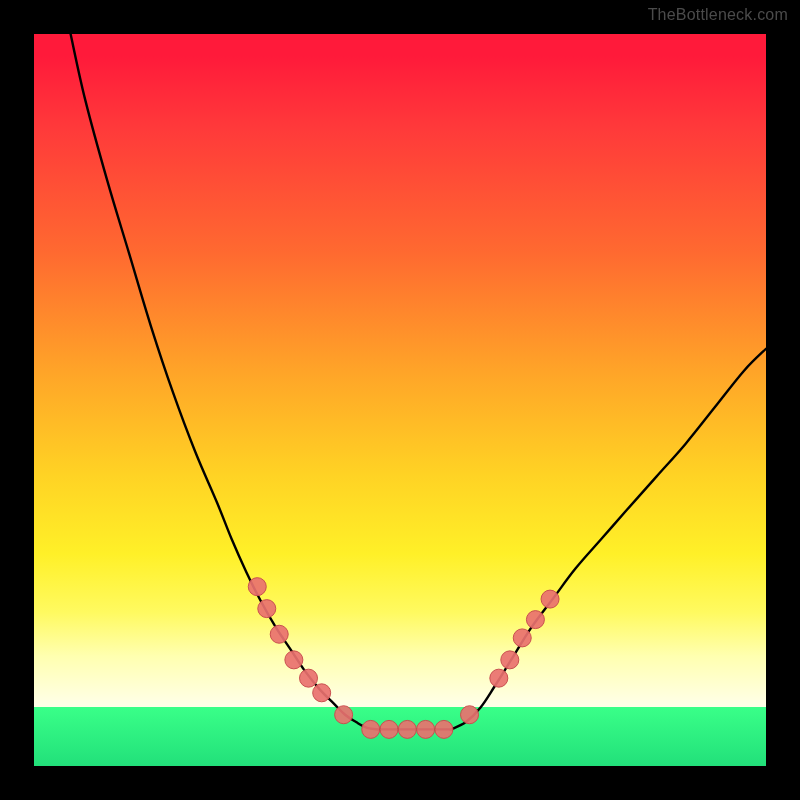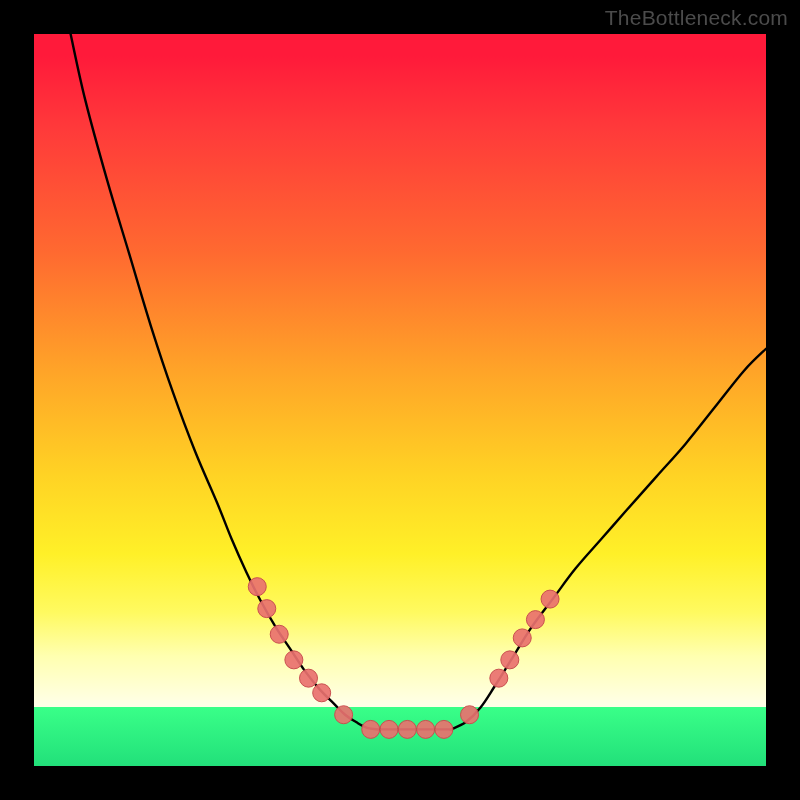--- a/index.html
+++ b/index.html
@@ -40,21 +40,21 @@
       #ffffe6 92%,
       #39ff88 92%,
       #22e07a 100%
     );
   }
   .watermark {
     position: absolute;
     top: 6px;
     right: 12px;
     color: #4b4b4b;
-    font-size: 21px;
+    font-size: 16px;
     font-weight: 500;
     letter-spacing: 0.2px;
     user-select: none;
     pointer-events: none;
   }
   svg.curves {
     position: absolute;
     left: 0;
     top: 0;
     width: 732px;

